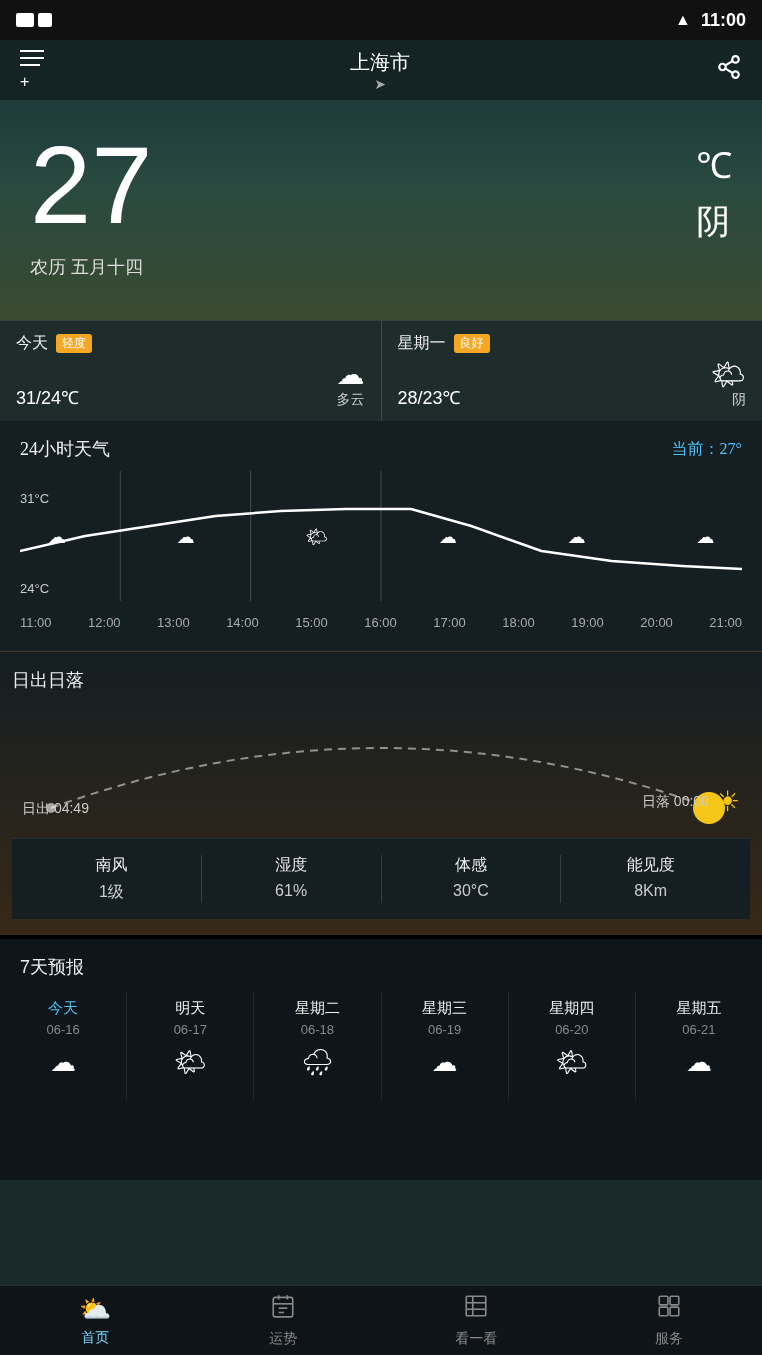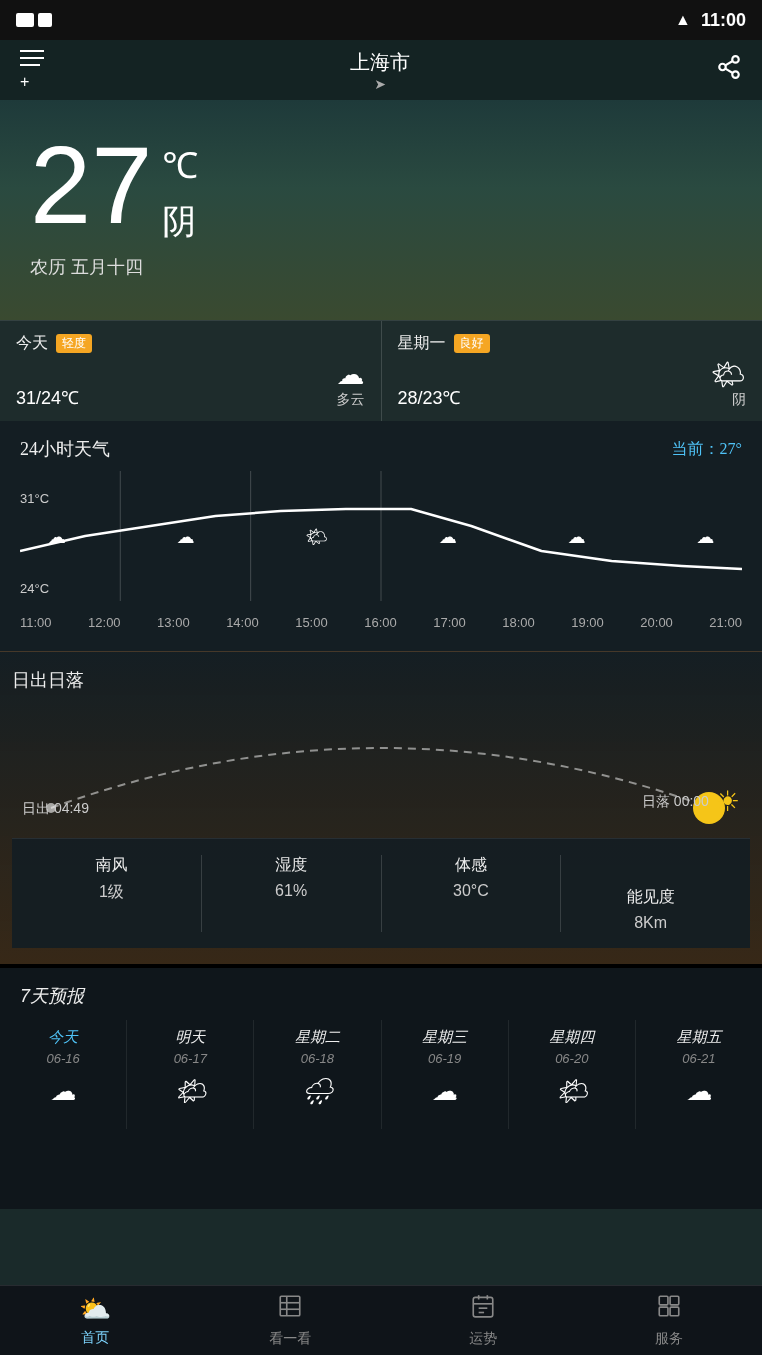--- a/index.html
+++ b/index.html
@@ -34,21 +34,21 @@
     }
     .header-title { text-align: center; }
 
     
     .main-weather {
       background: linear-gradient(180deg, #1e3a3a 0%, #2a4a40 40%, #3a4a30 100%);
       padding: 30px 30px 20px 30px;
       min-height: 220px;
       position: relative;
     }
-    .temp-row { display: flex; align-items: flex-start; gap: 10px; }
+    .temp-row { display: flex; align-items: flex-start; gap: 10px; justify-content: space-between; }
     .big-temp { font-size: 110px; font-weight: 300; line-height: 1; }
     .temp-unit-desc { display: flex; flex-direction: column; margin-top: 10px; }
     .temp-unit { font-size: 36px; font-weight: 300; }
     .weather-desc { font-size: 34px; font-weight: 300; margin-top: 10px; }
     .lunar-date { font-size: 18px; color: #ddd; margin-top: 10px; }
 
     
     .day-strip {
       background: rgba(30,45,45,0.92);
       display: flex;
@@ -135,30 +135,29 @@
 
     
     .details-row {
       display: flex;
       justify-content: space-around;
       background: rgba(20,30,35,0.95);
       padding: 16px 10px;
       border-top: 1px solid rgba(255,255,255,0.08);
     }
     .detail-cell { text-align: center; flex: 1; border-right: 1px solid rgba(255,255,255,0.15); }
-    .detail-cell:last-child { border-right: none; margin-top: 32px; }
+    .detail-cell:last-child { border-right: none; }
     .detail-label { font-size: 16px; color: #eee; margin-bottom: 6px; }
     .detail-value { font-size: 16px; color: #ccc; }
 
     
     .section-7day {
       background: rgba(15,22,28,0.98);
       padding: 16px 0 0 0;
       border-top: 4px solid #000;
-      font-style: italic;
     }
     .forecast-title { font-size: 18px; color: #eee; padding: 0 20px 12px 20px; }
     .forecast-days {
       display: flex;
       overflow-x: auto;
       scrollbar-width: none;
     }
     .forecast-days::-webkit-scrollbar { display: none; }
     .forecast-day {
       flex: 1;
@@ -397,40 +396,40 @@
 <div style="height:80px;background:rgba(15,22,28,0.98);"></div>
 
 <div class="bottom-nav">
   <div class="nav-item active">
     <div class="nav-icon">⛅</div>
     <div class="nav-label">首页</div>
   </div>
   <div class="nav-item">
     <div class="nav-icon">
       <svg width="26" height="26" viewBox="0 0 24 24" fill="none" stroke="#888" stroke-width="1.5">
-        <rect x="3" y="3" width="18" height="18" rx="1"></rect>
-        <line x1="3" y1="9" x2="21" y2="9"></line>
-          <line x1="3" y1="15" x2="21" y2="15"></line>
-        <line x1="9" y1="3" x2="9" y2="21"></line>
-      </svg>
-    </div>
-    <div class="nav-label">看一看</div>
-  </div>
-  <div class="nav-item">
-    <div class="nav-icon">
-      <svg width="26" height="26" viewBox="0 0 24 24" fill="none" stroke="#888" stroke-width="1.5">
         <rect x="3" y="4" width="18" height="18" rx="2"></rect>
           <line x1="16" y1="2" x2="16" y2="6"></line>
         <line x1="8" y1="2" x2="8" y2="6"></line>
           <line x1="3" y1="10" x2="21" y2="10"></line>
         <line x1="8" y1="14" x2="16" y2="14"></line>
           <line x1="8" y1="18" x2="13" y2="18"></line>
       </svg>
     </div>
     <div class="nav-label">运势</div>
+  </div>
+  <div class="nav-item">
+    <div class="nav-icon">
+      <svg width="26" height="26" viewBox="0 0 24 24" fill="none" stroke="#888" stroke-width="1.5">
+        <rect x="3" y="3" width="18" height="18" rx="1"></rect>
+        <line x1="3" y1="9" x2="21" y2="9"></line>
+          <line x1="3" y1="15" x2="21" y2="15"></line>
+        <line x1="9" y1="3" x2="9" y2="21"></line>
+      </svg>
+    </div>
+    <div class="nav-label">看一看</div>
   </div>
   <div class="nav-item">
     <div class="nav-icon">
       <svg width="26" height="26" viewBox="0 0 24 24" fill="none" stroke="#888" stroke-width="1.5">
         <rect x="3" y="3" width="8" height="8" rx="1"></rect>
           <rect x="13" y="3" width="8" height="8" rx="1"></rect>
         <rect x="3" y="13" width="8" height="8" rx="1"></rect>
           <rect x="13" y="13" width="8" height="8" rx="1"></rect>
       </svg>
     </div>

